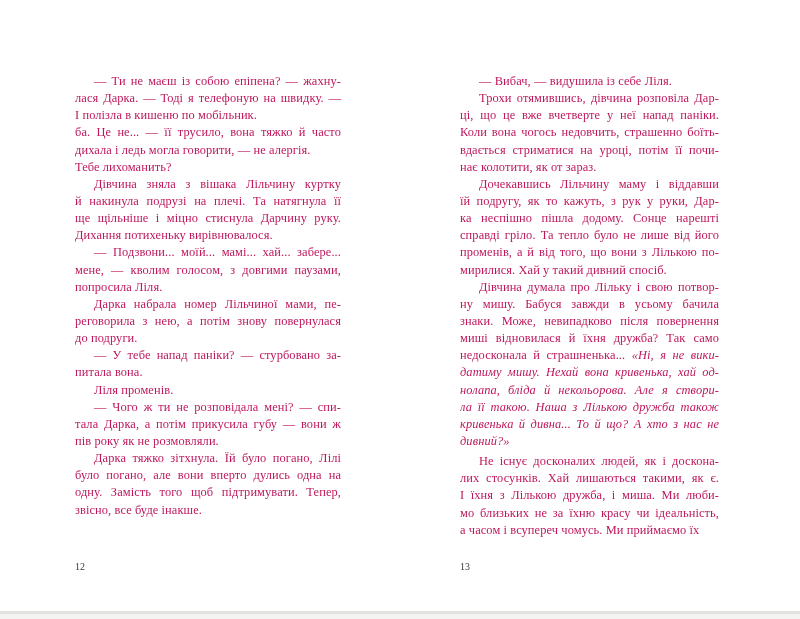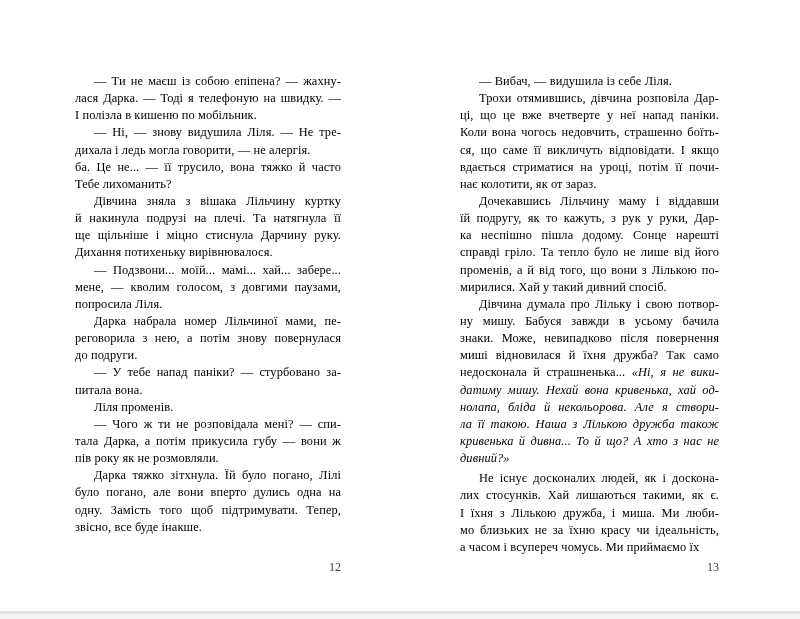--- a/index.html
+++ b/index.html
@@ -5,39 +5,39 @@
   html, body { margin: 0; padding: 0; }
   body {
     width: 800px; height: 619px;
     background: #ffffff;
     font-family: "Liberation Serif", "DejaVu Serif", serif;
     overflow: hidden; position: relative;
   }
   .spread { position: absolute; inset: 0; }
   .page-column {
     position: absolute; top: 73px;
-    color: #000000;
+    color: #be185d;
     font-size: 12.4px;
     font-weight: 500;
     letter-spacing: 0.1px;
   }
   .page-column.left  { left: 75px;  width: 266px; }
   .page-column.right { left: 460px; width: 259px; }
   .line {
     height: 17.15px; line-height: 17.15px;
     text-align: justify; text-align-last: justify;
     overflow: hidden; white-space: nowrap;
   }
   .line.first { text-indent: 19px; }
   .line.last  { text-align-last: left; }
   .line.gap   { margin-top: 3px; }
   .it { font-style: italic; }
   .page-number {
     position: absolute; top: 560px; height: 14px; line-height: 14px;
-    text-align: right; font-size: 12px; color: #3a3836;
+    text-align: left; font-size: 10px; color: #3a3836;
     font-family: "Liberation Serif", "DejaVu Serif", serif;
   }
   .page-number.left  { left: 75px;  width: 266px; }
   .page-number.right { left: 460px; width: 259px; }
   .book-edge-line {
     position: absolute; left: 0; top: 611px; width: 800px; height: 3px;
     background: #e2e2e0;
   }
   .book-edge-below {
     position: absolute; left: 0; top: 614px; width: 800px; height: 5px;
@@ -46,23 +46,22 @@
 </style>
 </head>
 <body>
 
 <div class="spread">
 
   <div class="page-column left">
       <div class="line first">— Ти не маєш із собою епіпена? — жахну-</div>
       <div class="line">лася Дарка. — Тоді я телефоную на швидку. —</div>
       <div class="line last">І полізла в кишеню по мобільник.</div>
-      <div class="line first">— Ні, — знову видушила Ліля. — Не тре-</div>
+      <div class="line">ба. Це не... — її трусило, вона тяжко й часто</div>
       <div class="line last">дихала і ледь могла говорити, — не алергія.</div>
-      <div class="line">ба. Це не... — її трусило, вона тяжко й часто</div>
       <div class="line last">Тебе лихоманить?</div>
       <div class="line first">Дівчина зняла з вішака Лільчину куртку</div>
       <div class="line">й накинула подрузі на плечі. Та натягнула її</div>
       <div class="line">ще щільніше і міцно стиснула Дарчину руку.</div>
       <div class="line last">Дихання потихеньку вирівнювалося.</div>
       <div class="line first">— Подзвони... моїй... мамі... хай... забере...</div>
       <div class="line">мене, — кволим голосом, з довгими паузами,</div>
       <div class="line last">попросила Ліля.</div>
       <div class="line first">Дарка набрала номер Лільчиної мами, пе-</div>
       <div class="line">реговорила з нею, а потім знову повернулася</div>
@@ -77,21 +76,20 @@
       <div class="line">було погано, але вони вперто дулись одна на</div>
       <div class="line">одну. Замість того щоб підтримувати. Тепер,</div>
       <div class="line last">звісно, все буде інакше.</div>
     </div>
 
   <div class="page-column right">
       <div class="line first last">— Вибач, — видушила із себе Ліля.</div>
       <div class="line first">Трохи отямившись, дівчина розповіла Дар-</div>
       <div class="line">ці, що це вже вчетверте у неї напад паніки.</div>
       <div class="line">Коли вона чогось недовчить, страшенно боїть-</div>
-      <div class="line">ся, що саме її викличуть відповідати. І якщо</div>
       <div class="line">вдається стриматися на уроці, потім її почи-</div>
       <div class="line last">нає колотити, як от зараз.</div>
       <div class="line first">Дочекавшись Лільчину маму і віддавши</div>
       <div class="line">їй подругу, як то кажуть, з рук у руки, Дар-</div>
       <div class="line">ка неспішно пішла додому. Сонце нарешті</div>
       <div class="line">справді гріло. Та тепло було не лише від його</div>
       <div class="line">променів, а й від того, що вони з Лількою по-</div>
       <div class="line last">мирилися. Хай у такий дивний спосіб.</div>
       <div class="line first">Дівчина думала про Лільку і свою потвор-</div>
       <div class="line">ну мишу. Бабуся завжди в усьому бачила</div>

